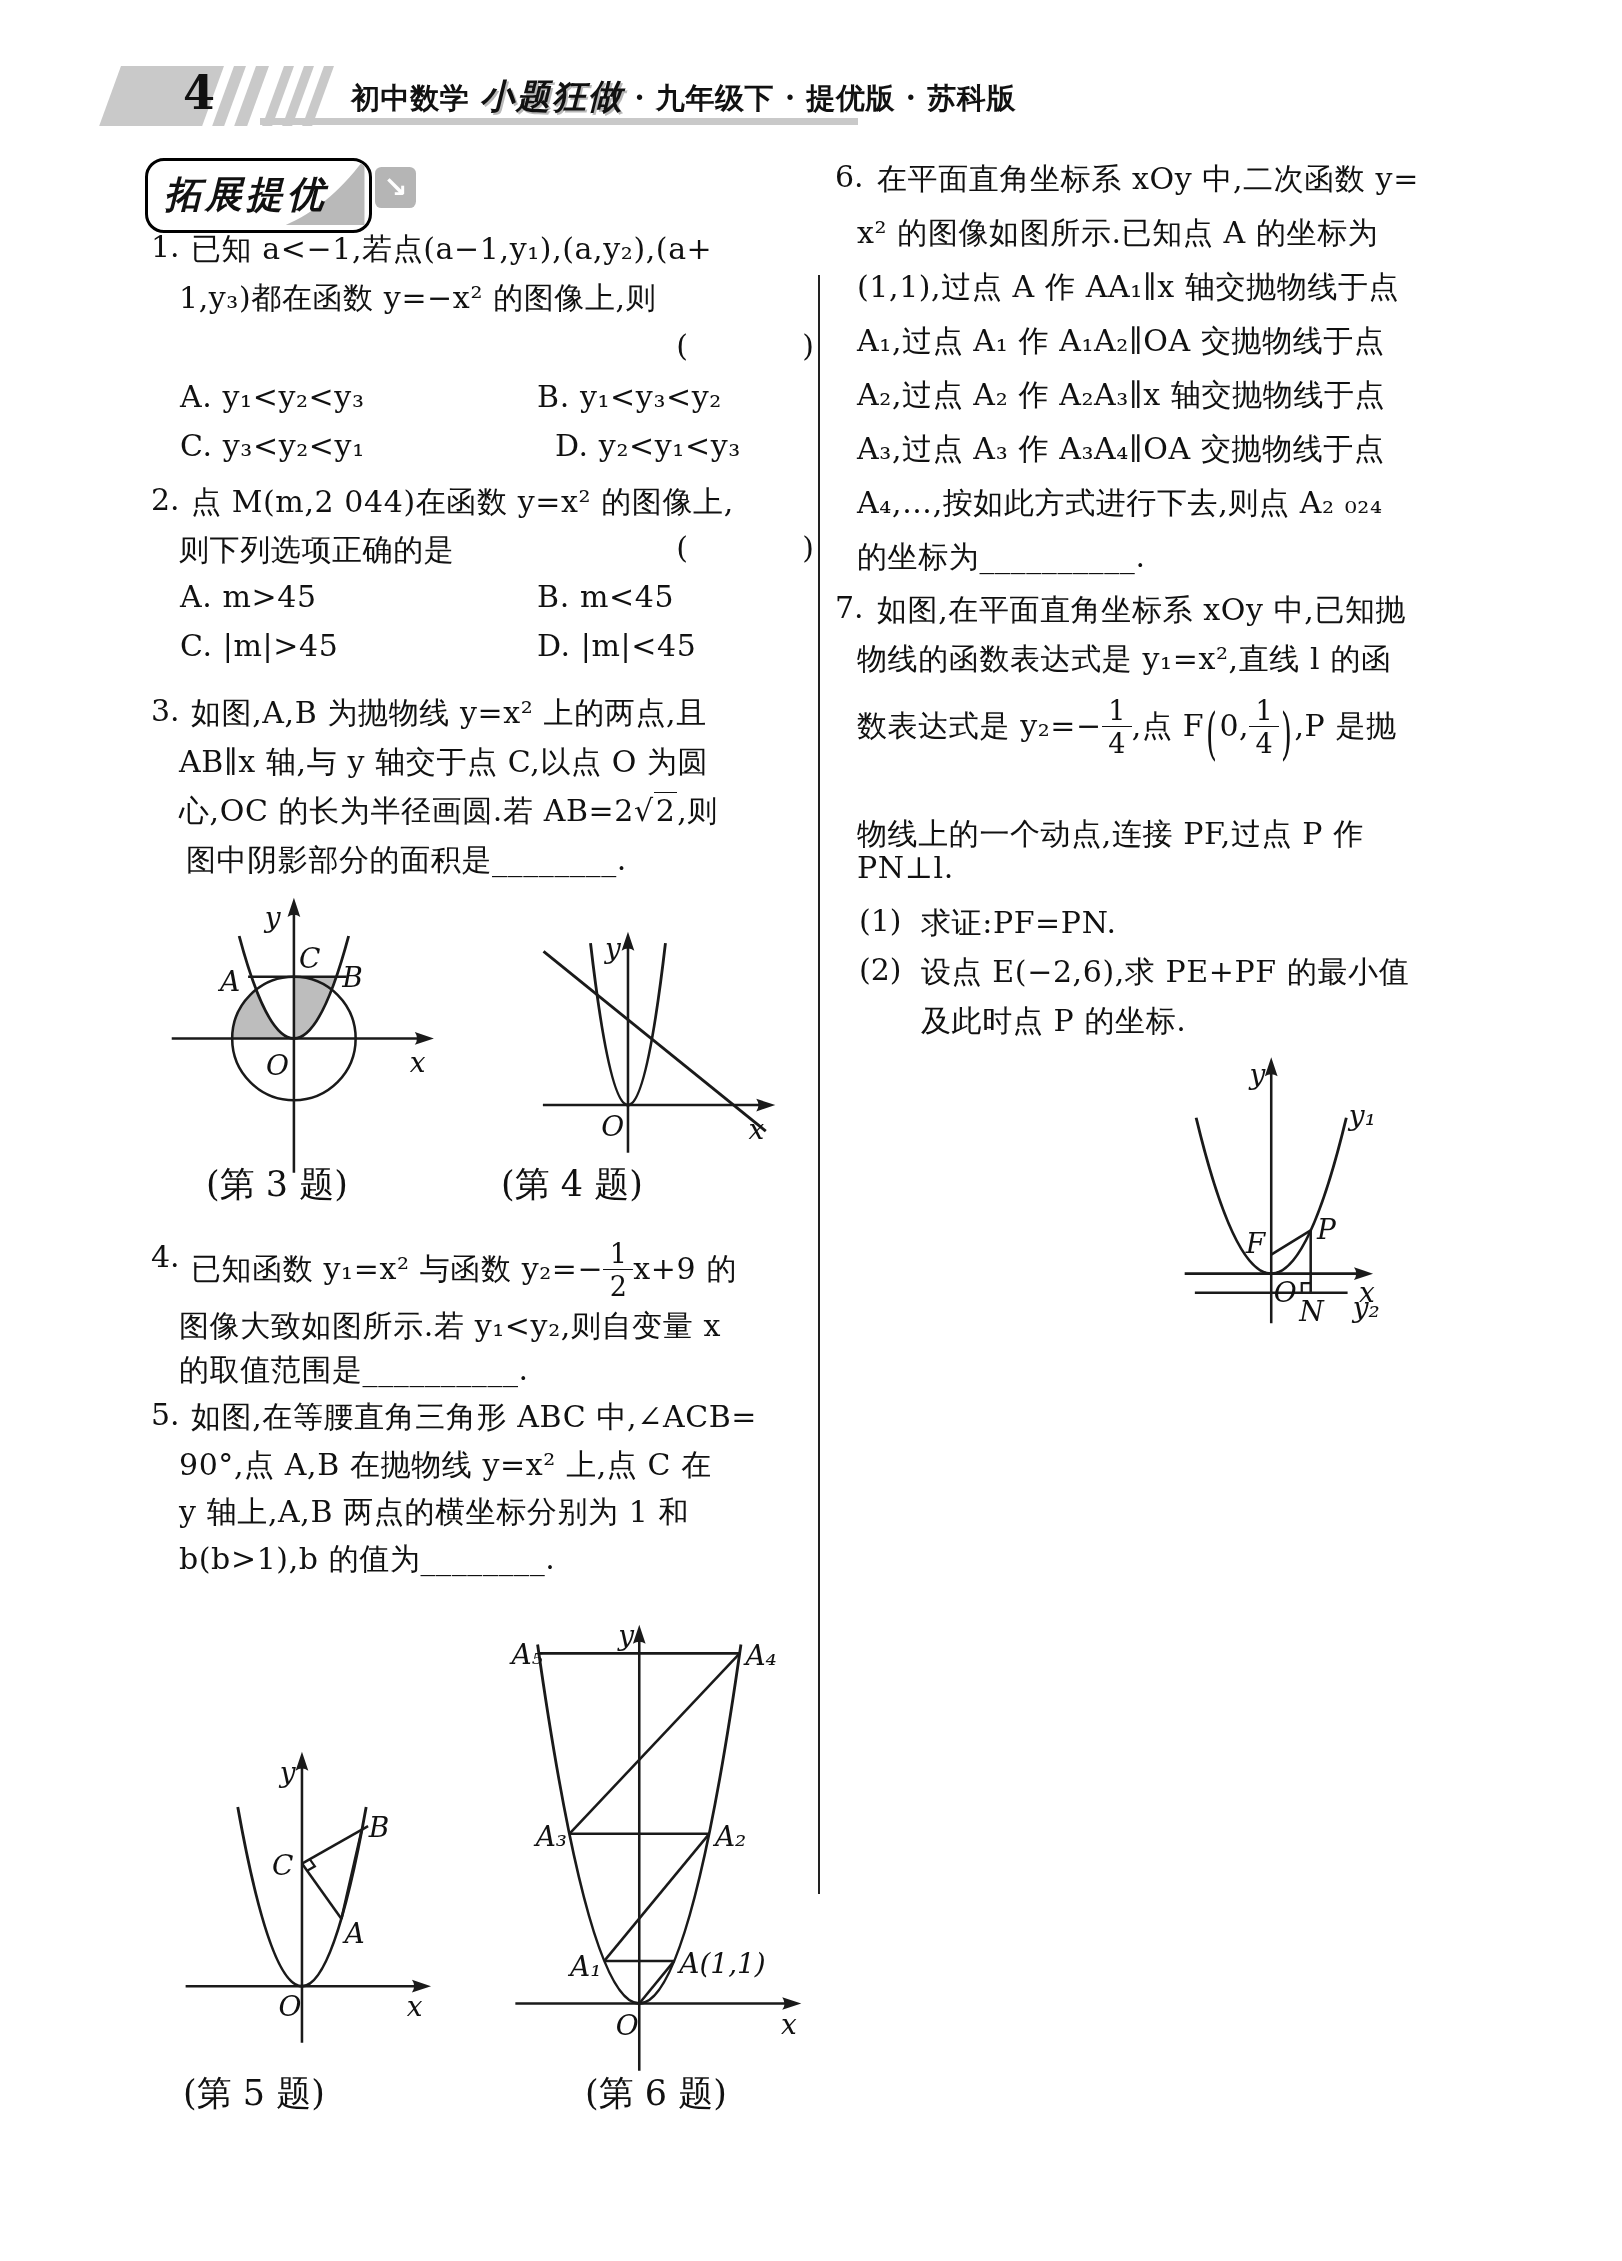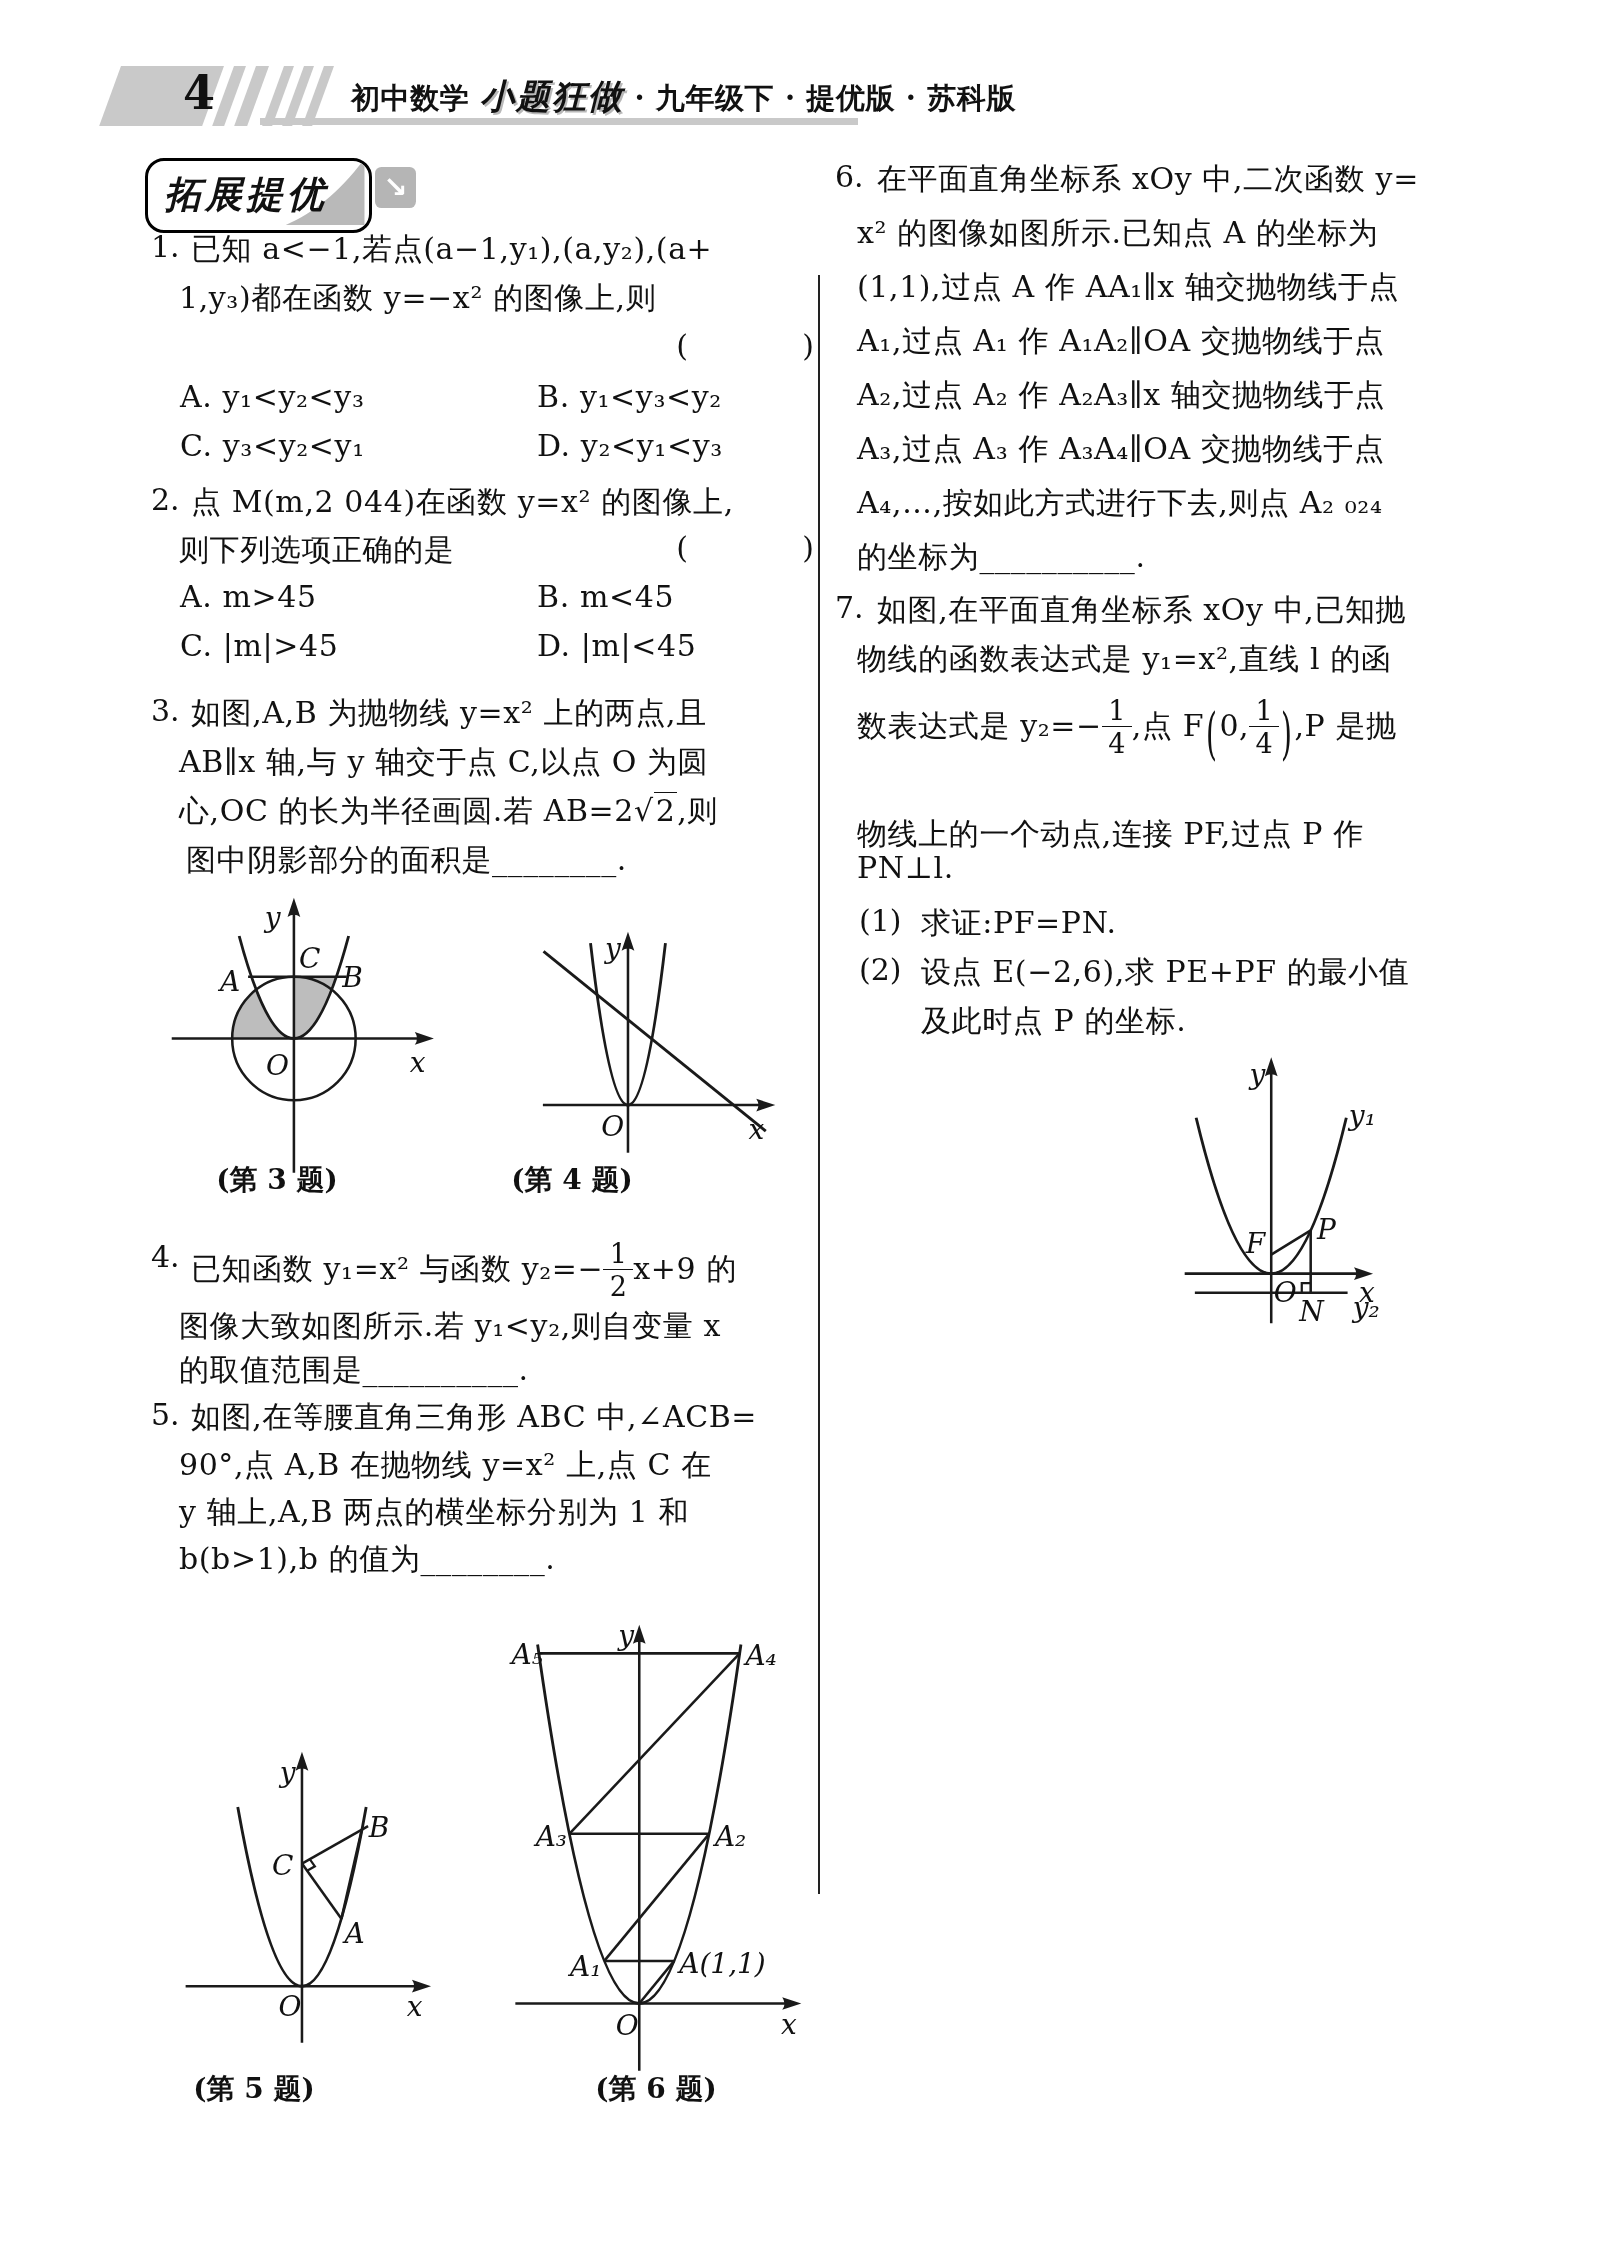--- a/index.html
+++ b/index.html
@@ -3,21 +3,21 @@
 <meta charset="utf-8">
 <style>
   html,body{margin:0;padding:0;}
   body{
     width:1623px;height:2261px;position:relative;background:#ffffff;
     font-family:"DejaVu Serif","Liberation Serif",serif;color:#111;
     overflow:hidden;
   }
   .t{position:absolute;font-size:30px;white-space:pre;letter-spacing:0.6px;}
   .num{position:absolute;font-size:30px;white-space:pre;}
-  .figcap{position:absolute;font-size:28px;font-weight:bold;transform:translateX(-50%);white-space:pre;}
+  .figcap{position:absolute;font-size:35px;font-weight:normal;transform:translateX(-50%);white-space:pre;}
   .ansparen{position:absolute;font-size:30px;white-space:pre;}
   
   .hdr-par{position:absolute;left:121px;top:66px;width:148px;height:60px;background:#c9c9c9;
     transform:skewX(-20deg);transform-origin:0 0;}
   .hdr-stripe{position:absolute;top:66px;height:60px;width:9.5px;transform:skewX(-20deg);transform-origin:0 0;}
   .hdr-num{position:absolute;left:183px;top:66px;font-size:46px;font-weight:bold;}
   .hdr-rule{position:absolute;left:260px;top:118px;width:598px;height:7px;background:#c9c9c9;}
   .hdr-title{position:absolute;left:351px;top:74px;font-size:29px;font-weight:bold;white-space:pre;letter-spacing:0.6px;}
   .hdr-logo{font-size:34px;font-style:italic;text-shadow:1.9px 1.9px 0 #b9b9b9;letter-spacing:1.9px;}
   
@@ -65,21 +65,21 @@
   <div class="divider"></div>
 
   <div>
     <div class="num" style="left:151px;top:229px;">1.</div>
     <div class="t" style="left:191px;top:229px;">已知 a&lt;−1,若点(a−1,y₁),(a,y₂),(a+</div>
     <div class="t" style="left:179px;top:278px;">1,y₃)都在函数 y=−x² 的图像上,则</div>
     <div class="ansparen" style="right:809px;top:328px;">(            )</div>
     <div class="t" style="left:180px;top:379px;">A. y₁&lt;y₂&lt;y₃</div>
     <div class="t" style="left:537px;top:379px;">B. y₁&lt;y₃&lt;y₂</div>
     <div class="t" style="left:180px;top:428px;">C. y₃&lt;y₂&lt;y₁</div>
-    <div class="t" style="left:537px;top:428px;">D. y₂&lt;y₁&lt;y₃</div>
+    <div class="t" style="left:555px;top:428px;">D. y₂&lt;y₁&lt;y₃</div>
   </div>
 
   <div>
     <div class="num" style="left:151px;top:482px;">2.</div>
     <div class="t" style="left:191px;top:482px;">点 M(m,2 044)在函数 y=x² 的图像上,</div>
     <div class="t" style="left:179px;top:530px;">则下列选项正确的是</div>
     <div class="ansparen" style="right:809px;top:530px;">(            )</div>
     <div class="t" style="left:180px;top:579px;">A. m&gt;45</div>
     <div class="t" style="left:537px;top:579px;">B. m&lt;45</div>
     <div class="t" style="left:180px;top:628px;">C. |m|&gt;45</div>

